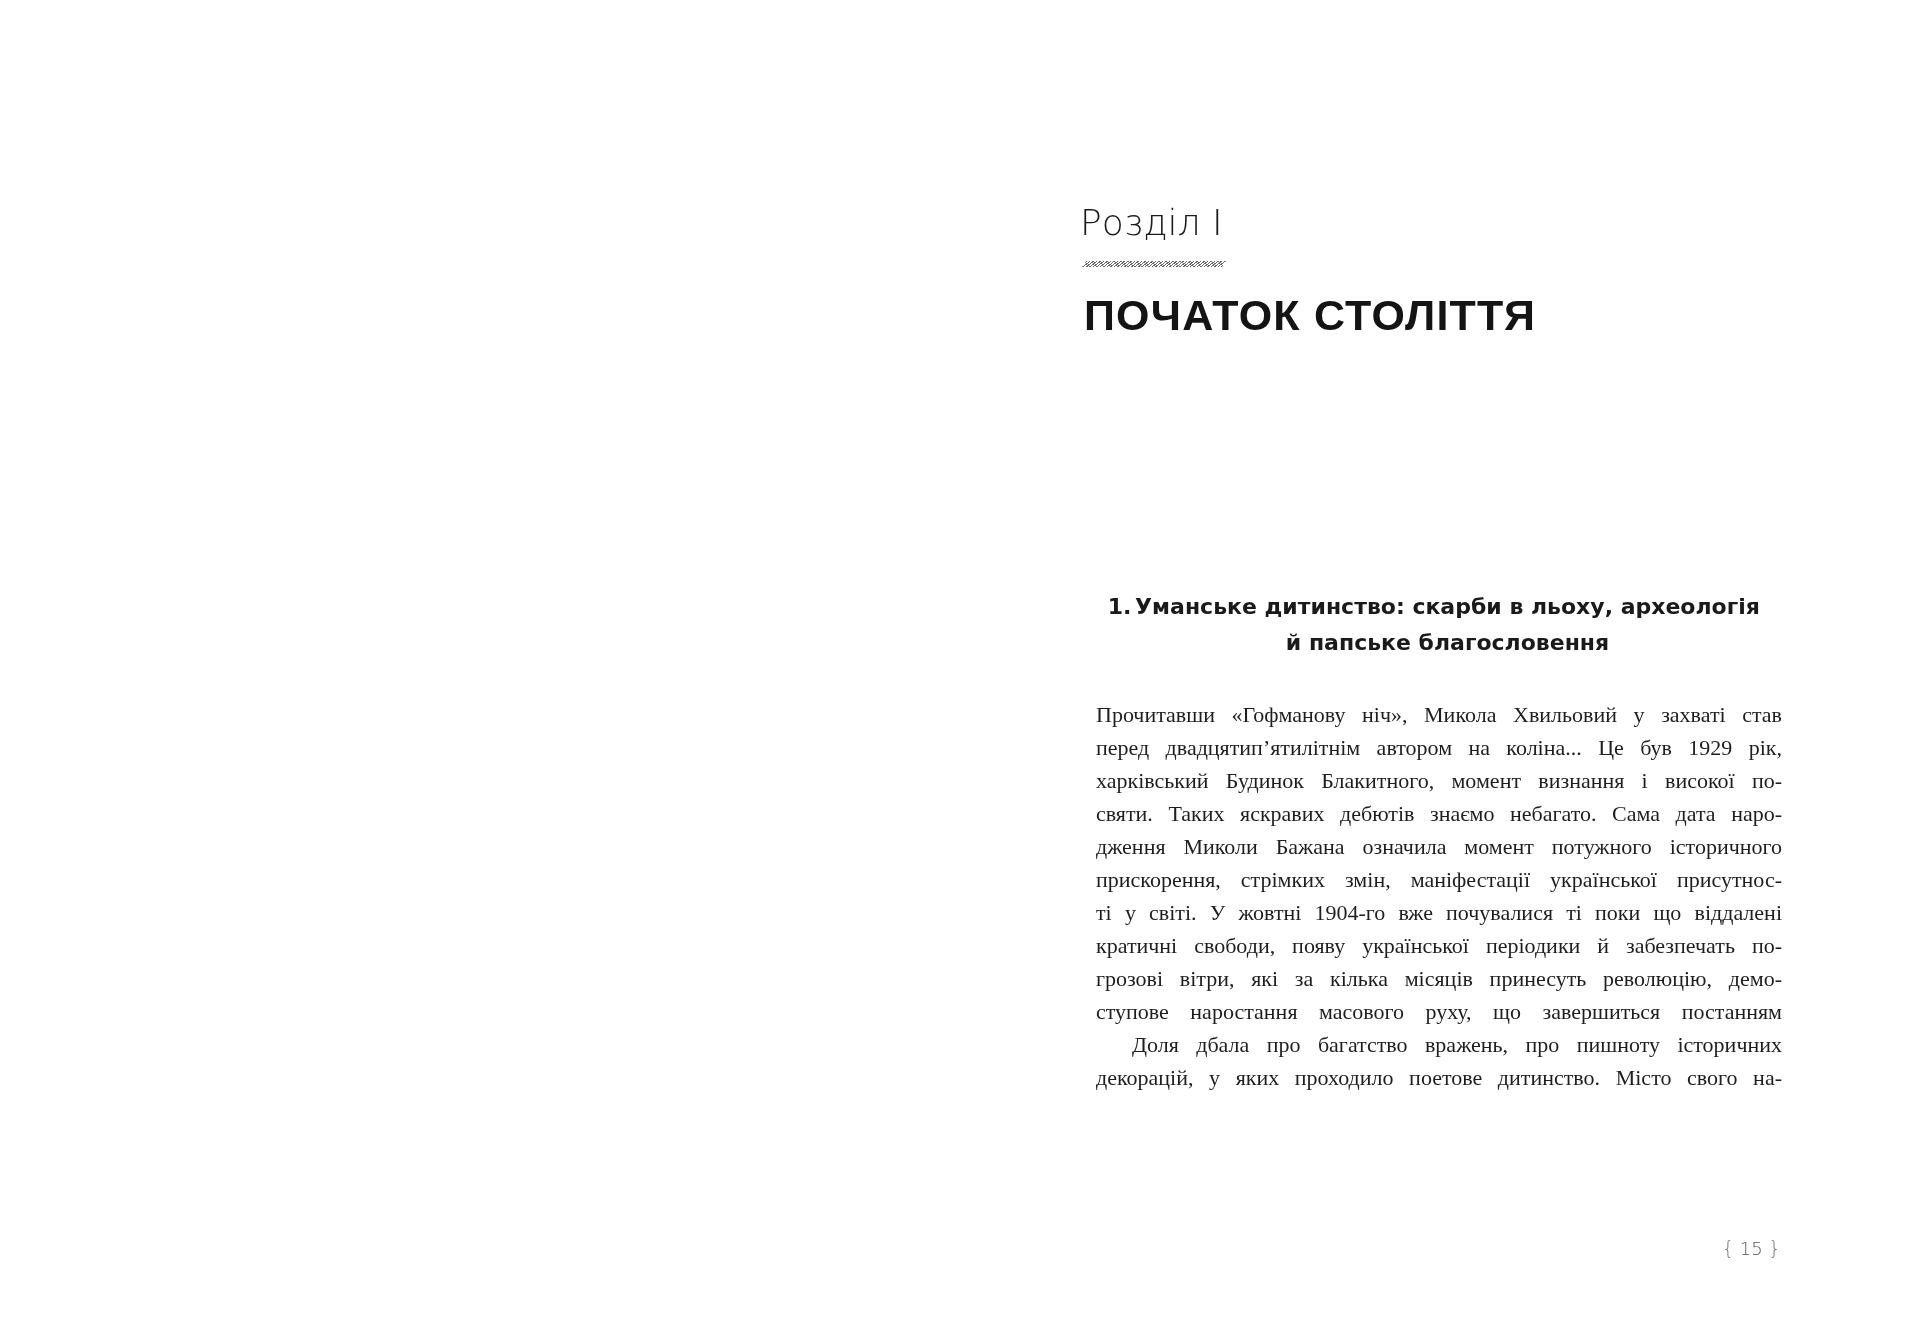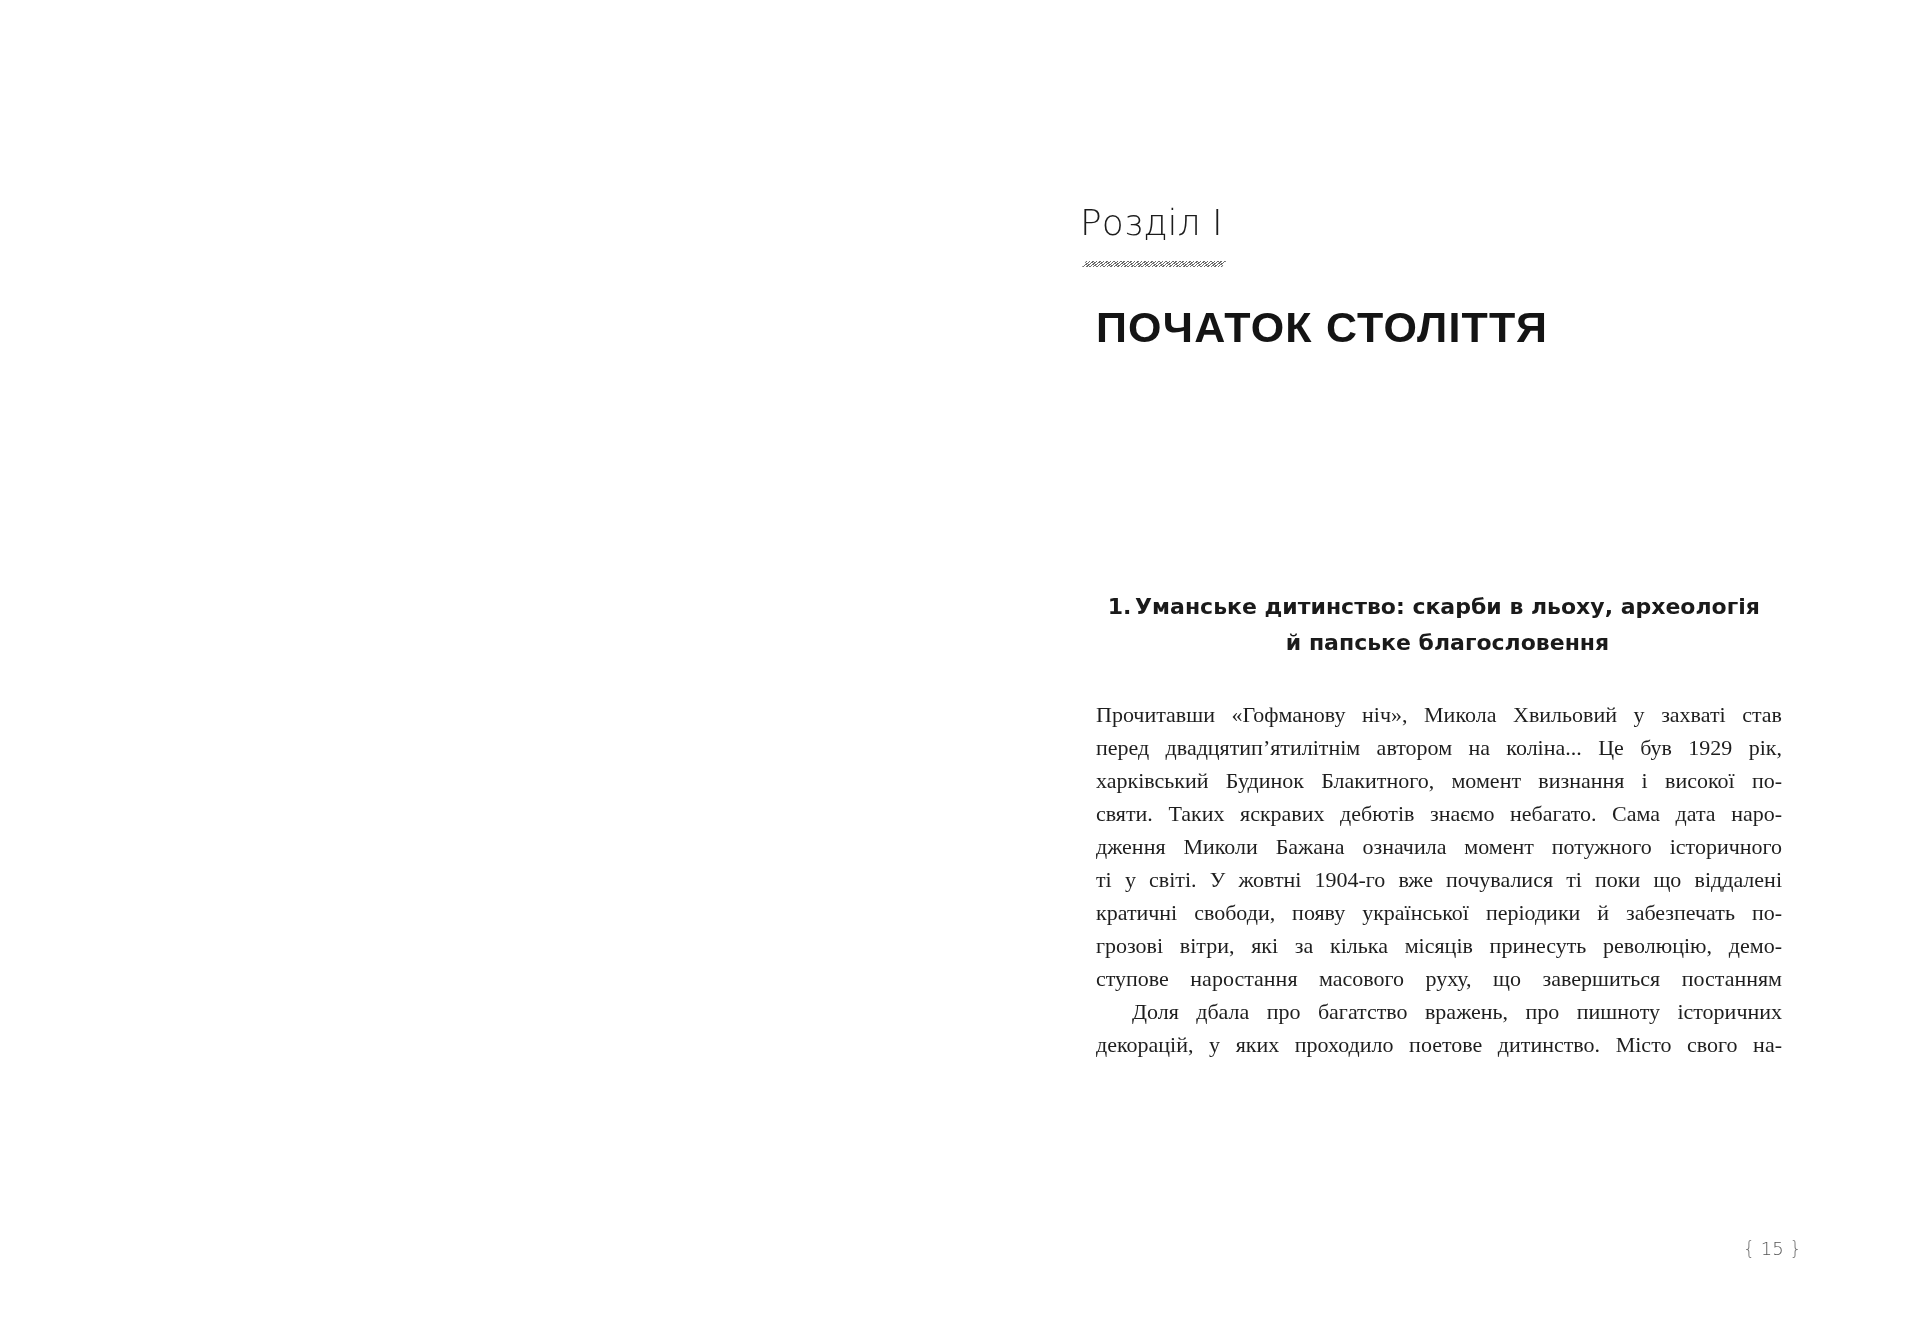--- a/index.html
+++ b/index.html
@@ -129,56 +129,56 @@
     left: 1722px;
     top: 1234px;
     width: 50px;
     font-family: "DejaVu Sans", sans-serif;
     font-weight: 300;
     font-size: 18px;
     line-height: 28px;
     color: #555555;
     text-align: center;
     white-space: nowrap;
-    margin-left: 21px;
   }
   .page-number .brace {
     color: #777777;
     font-size: 19px;
   }
 </style>
 </head>
 <body>
 
 <div class="spread">
 
   <div class="page-left"></div>
 
   <div class="page-right"></div>
 
   <div class="chapter-label">Розділ I</div>
 
   <div class="hatch"></div>
 
-  <h1 class="chapter-title" style="margin:16px;">
+  <h1 class="chapter-title" style="margin:4px;">
     <span class="title-line">ПОЧАТОК СТОЛІТТЯ</span>
   </h1>
 
   <h2 class="section-heading" style="margin:0;">
     <span class="sh-line"><span class="sh-num">1.</span><span>Уманське дитинство: скарби в льоху, археологія</span></span>
     <span class="sh-line"><span class="sh-indent"></span><span>й папське благословення</span></span>
   </h2>
 
   <div class="body-text">
     <div class="paragraph">
       <span class="body-line">Прочитавши «Гофманову ніч», Микола Хвильовий у захваті став</span>
       <span class="body-line">перед двадцятип’ятилітнім автором на коліна... Це був 1929 рік,</span>
       <span class="body-line">харківський Будинок Блакитного, момент визнання і високої по-</span>
       <span class="body-line">святи. Таких яскравих дебютів знаємо небагато. Сама дата наро-</span>
       <span class="body-line">дження Миколи Бажана означила момент потужного історичного</span>
+      <span class="body-line">прискорення, стрімких змін, маніфестації української присутнос-</span>
       <span class="body-line">ті у світі. У жовтні 1904-го вже почувалися ті поки що віддалені</span>
       <span class="body-line">кратичні свободи, появу української періодики й забезпечать по-</span>
       <span class="body-line">грозові вітри, які за кілька місяців принесуть революцію, демо-</span>
       <span class="body-line">ступове наростання масового руху, що завершиться постанням</span>
     </div>
     <div class="paragraph">
       <span class="body-line indent">Доля дбала про багатство вражень, про пишноту історичних</span>
       <span class="body-line">декорацій, у яких проходило поетове дитинство. Місто свого на-</span>
     </div>
   </div>

